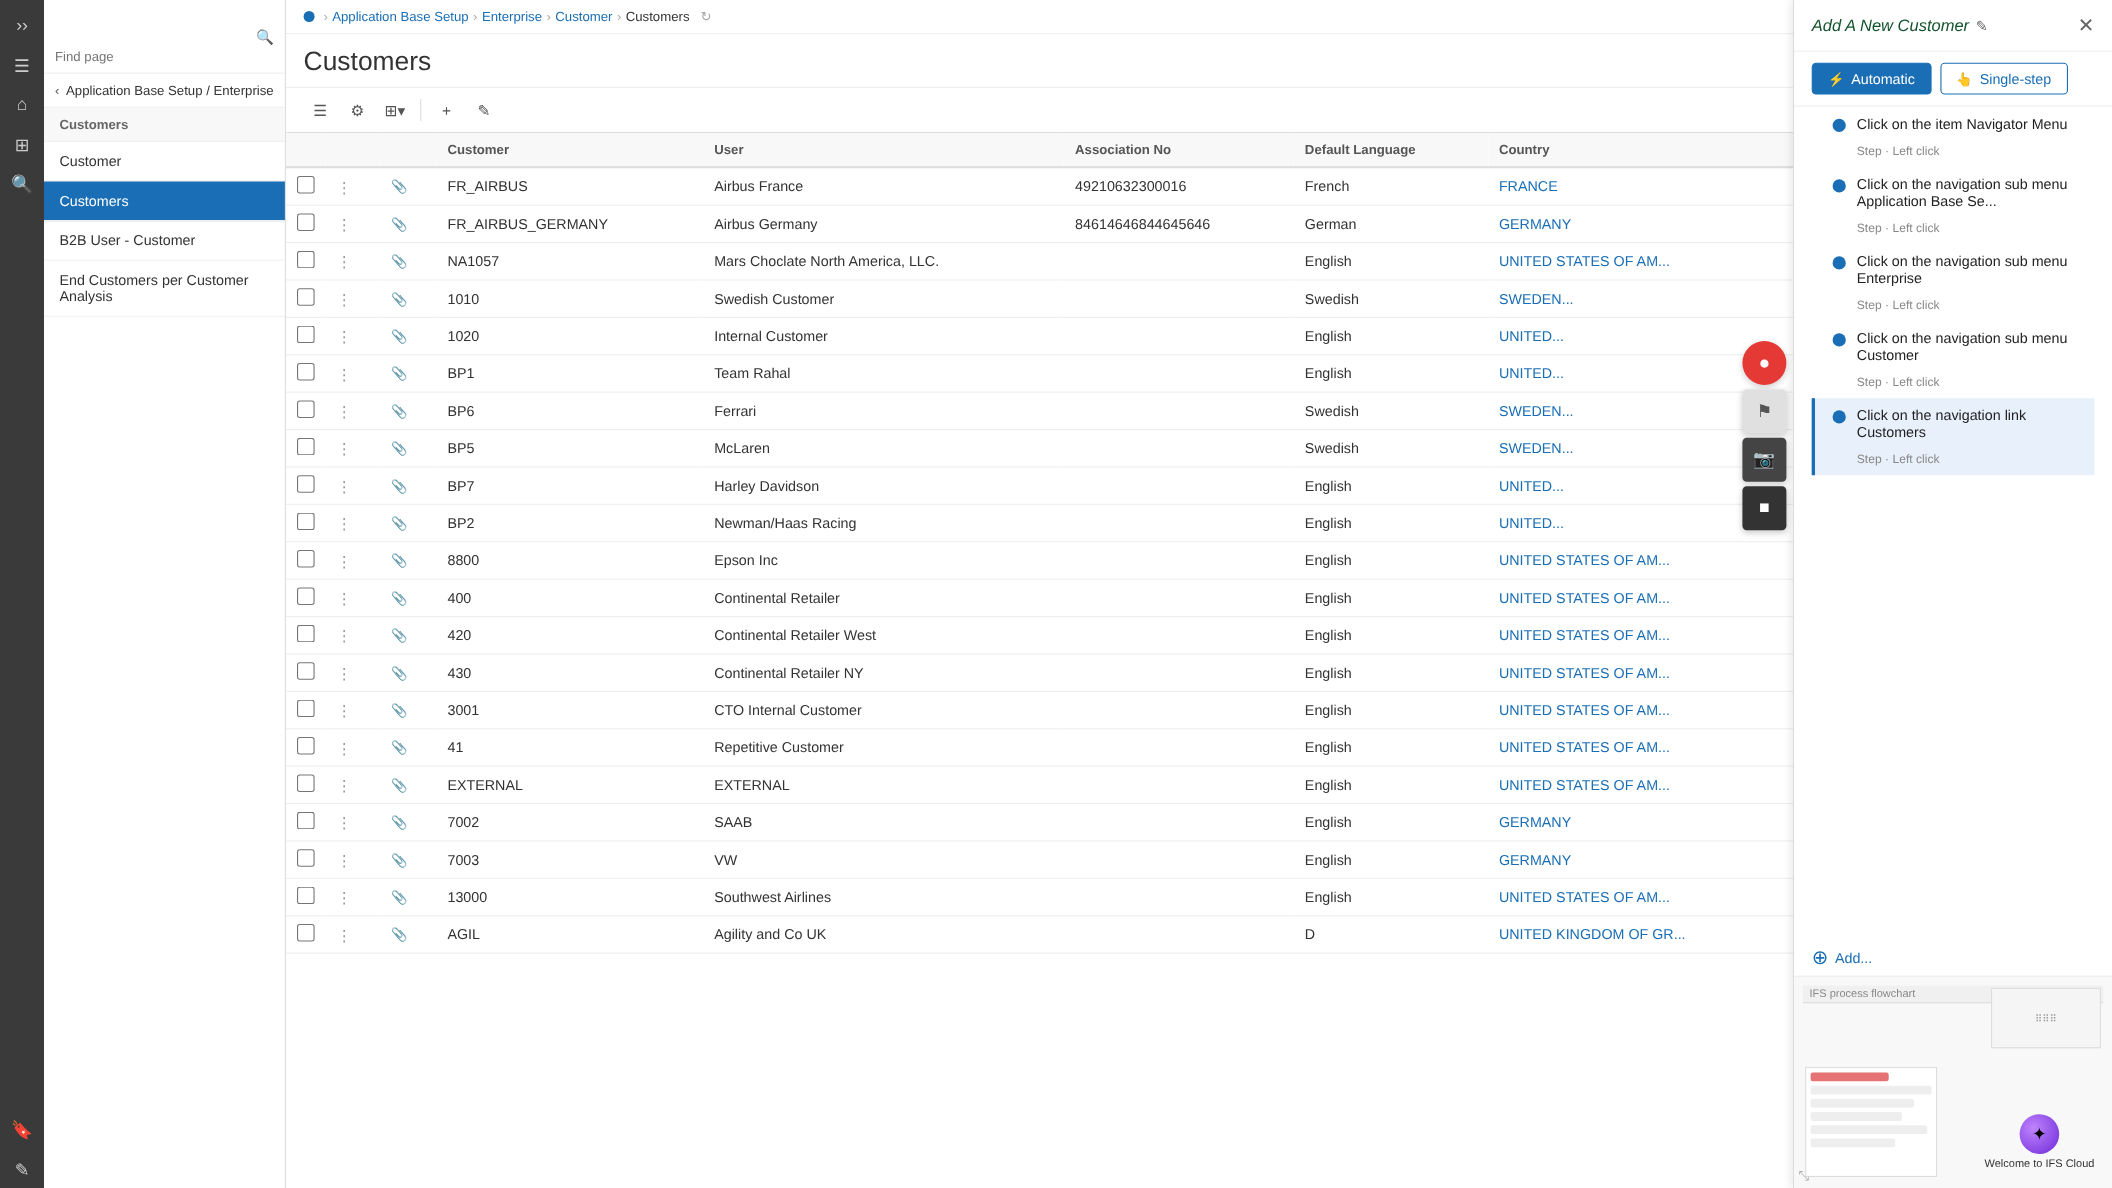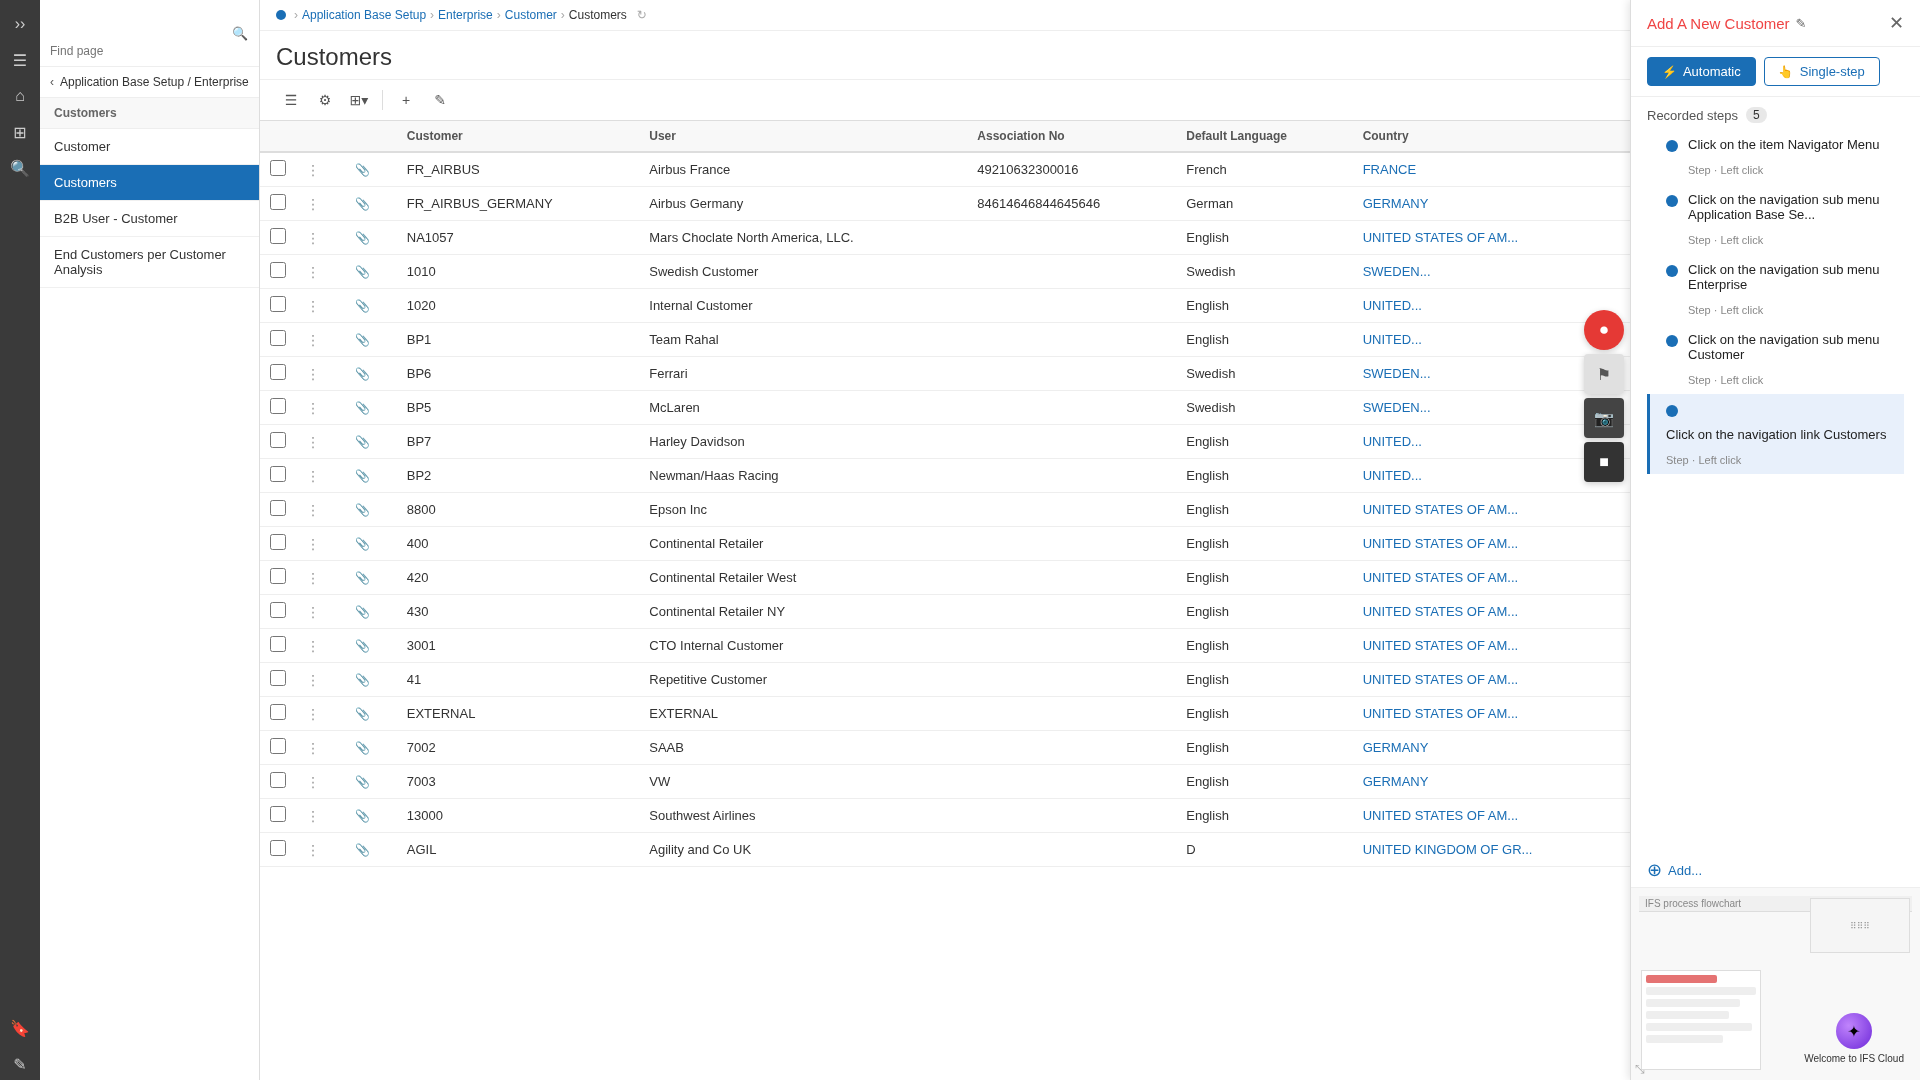--- a/index.html
+++ b/index.html
@@ -178,21 +178,22 @@
     .panel-header {
       display: flex;
       align-items: center;
       justify-content: space-between;
       padding: 14px 16px;
       border-bottom: 1px solid #eee;
     }
     .panel-title {
       font-size: 15px;
       font-weight: 500;
-      color: #ef4444;
+      color: #14532d;
+      font-style: italic;
     }
     .panel-edit-icon { color: #666; cursor: pointer; margin-left: 6px; }
     .panel-close {
       font-size: 18px;
       color: #666;
       cursor: pointer;
       line-height: 1;
     }
     .panel-tabs {
       display: flex;
@@ -231,21 +232,21 @@
 
     .steps-list { flex: 1; overflow-y: auto; padding: 0 16px 10px; }
     .step-item {
       display: flex;
       align-items: flex-start;
       padding: 8px 16px;
       gap: 10px;
       cursor: pointer;
       border-left: 3px solid transparent;
     }
-    .step-item.active { background: #e8f0fb; border-left: 3px solid #1a6eb5; flex-direction: column; }
+    .step-item.active { background: #e8f0fb; border-left: 3px solid #1a6eb5; }
     .step-dot {
       width: 12px;
       height: 12px;
       border-radius: 50%;
       background: #1a6eb5;
       margin-top: 3px;
       flex-shrink: 0;
     }
     .step-content { flex: 1; }
     .step-title { font-size: 13px; color: #222; font-weight: 500; }
@@ -676,24 +677,20 @@
     <div class="panel-tab active">
       <span class="panel-tab-icon">⚡</span>
       <span>Automatic</span>
     </div>
     <div class="panel-tab">
       <span class="panel-tab-icon">👆</span>
       <span>Single-step</span>
     </div>
   </div>
 
-  <div class="recorded-header">
-    <span class="recorded-label">Recorded steps</span>
-    <span class="recorded-count">5</span>
-  </div>
 
   <div class="steps-list" id="steps-list">
   <div class="step-item">
     <div class="step-dot"></div>
     <div class="step-content">
       <div class="step-title">Click on the item Navigator Menu</div>
       <div class="step-sub">Step · Left click</div>
     </div>
   </div>
       <div class="step-item">

